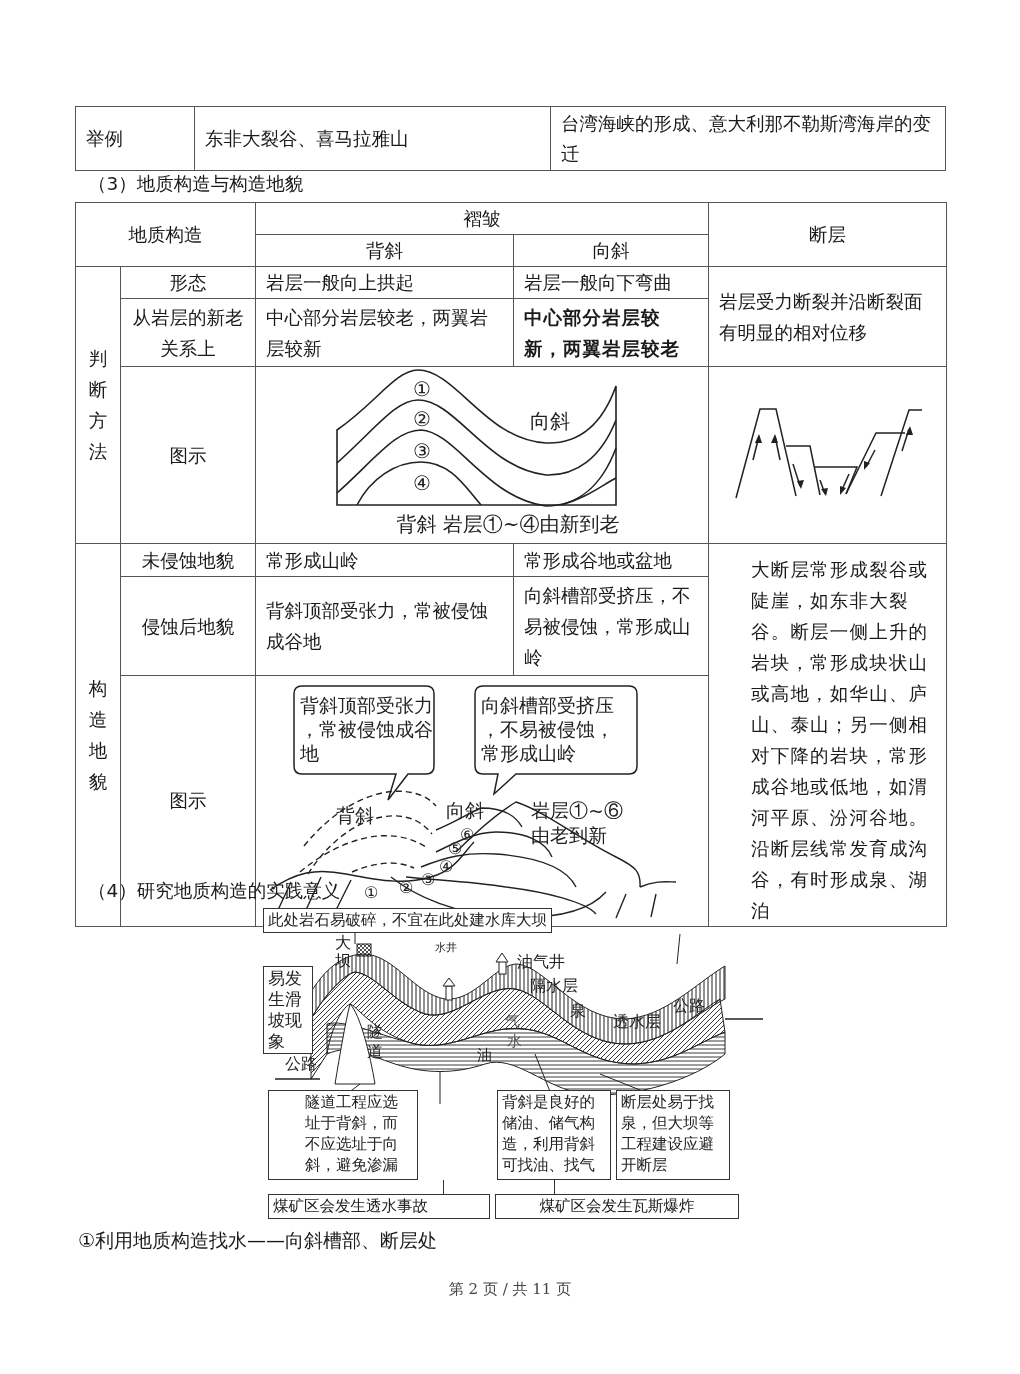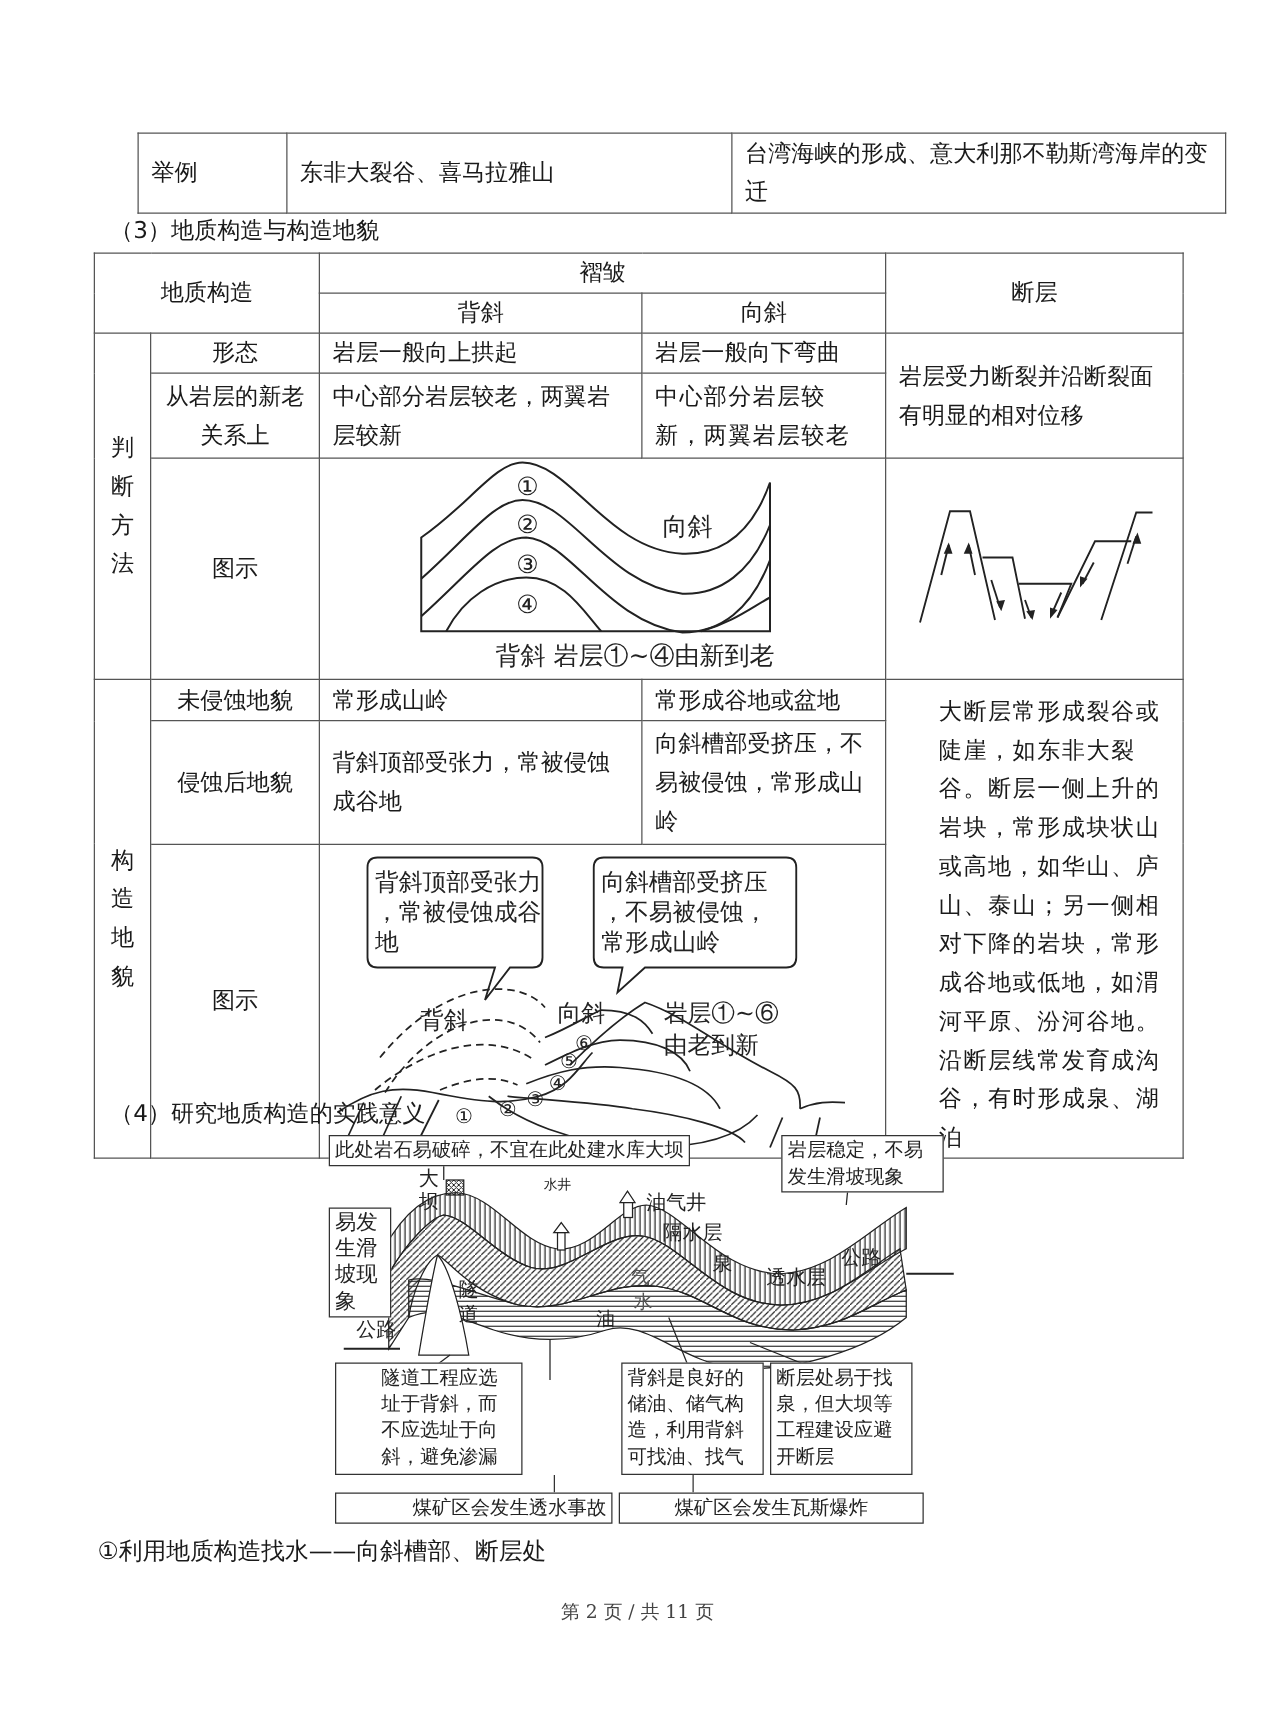--- a/index.html
+++ b/index.html
@@ -12,21 +12,21 @@
   .sec { font-size:18.5px; }
   .vert { text-align:center; line-height:31px; padding:0; }
   .serif { font-family:"DejaVu Serif","Liberation Serif",serif; }
   .box { position:absolute; border:1.3px solid #333; background:#fff;
          font-family:"DejaVu Serif","Liberation Serif",serif; font-size:15.5px; line-height:21px; padding:1px 4px; color:#222; }
   .dlabel { position:absolute; font-family:"DejaVu Serif","Liberation Serif",serif; color:#222; }
 </style>
 </head>
 <body>
 
-<table class="abs" style="left:75px;top:106px;width:871px;margin-left:35px;">
+<table class="abs" style="left:75px;top:106px;width:871px;">
   <tbody>
       <tr style="height:64px;">
     <td style="width:98px;">举例</td>
     <td style="width:335px;">东非大裂谷、喜马拉雅山</td>
     <td style="line-height:30px;">台湾海峡的形成、意大利那不勒斯湾海岸的变迁</td>
   </tr>
 </tbody>
   </table>
 
 <div class="abs sec" style="left:88px;top:171px;">（3）地质构造与构造地貌</div>
@@ -58,21 +58,21 @@
           <div>法</div>
     </td>
     <td class="c">形态</td>
     <td>岩层一般向上拱起</td>
     <td>岩层一般向下弯曲</td>
     <td rowspan="2">岩层受力断裂并沿断裂面有明显的相对位移</td>
   </tr>
   <tr style="height:68px;">
     <td class="c">从岩层的新老关系上</td>
     <td>中心部分岩层较老，两翼岩层较新</td>
-    <td style="letter-spacing:1px;">中心部分岩层较新，两翼岩层较老</td>
+    <td style="letter-spacing:1px;font-weight:bold;">中心部分岩层较新，两翼岩层较老</td>
   </tr>
   <tr style="height:177px;">
     <td class="c">图示</td>
     <td colspan="2" style="padding:0;position:relative;">
       <svg width="452" height="175" viewBox="0 0 452 175" style="display:block;">
         <g fill="none" stroke="#222" stroke-width="1.6">
           <path d="M 81 137 L 81 62 C 120 35, 140 2, 162 2 C 200 2, 230 72, 290 75 C 320 76, 345 60, 360 18 L 360 137 Z"></path>
           <path d="M 81 95 C 120 60, 140 32, 162 32 C 200 32, 230 100, 290 107 C 320 108, 345 90, 360 52"></path>
           <path d="M 81 125 C 120 90, 140 62, 165 62 C 200 64, 230 130, 290 138 C 320 138, 345 120, 360 80"></path>
           <path d="M 101 137 C 115 110, 140 94, 165 94 C 195 94, 210 120, 225 137"></path>
@@ -220,38 +220,37 @@
 
     <line x1="100" y1="20" x2="100" y2="40" stroke="#222"></line>
     <line x1="425" y1="30" x2="422" y2="60" stroke="#222"></line>
     <line x1="40" y1="120" x2="52" y2="120" stroke="#222"></line>
     <line x1="105" y1="180" x2="85" y2="195" stroke="#222"></line>
     <line x1="185" y1="168" x2="185" y2="200" stroke="#222"></line>
     <line x1="280" y1="150" x2="300" y2="200" stroke="#222"></line>
     <line x1="345" y1="170" x2="420" y2="200" stroke="#222"></line>
   </svg>
   <div class="box" style="left:8px;top:4px;">此处岩石易破碎，不宜在此处建水库大坝</div>
-  <div class="box" style="left:370px;top:4px;width:120px;">岩层稳定，不易发生滑坡现象</div>
   <div class="box" style="left:8px;top:62px;width:40px;font-size:17px;line-height:21px;">易发生滑坡现象</div>
   <div class="dlabel" style="left:80px;top:30px;font-size:16px;width:18px;line-height:18px;">大坝</div>
   <div class="dlabel" style="left:180px;top:36px;font-size:11px;">水井</div>
   <div class="dlabel" style="left:262px;top:48px;font-size:16px;">油气井</div>
   <div class="dlabel" style="left:275px;top:72px;font-size:16px;text-align:center;">隔水层</div>
   <div class="dlabel" style="left:315px;top:97px;font-size:16px;">泉</div>
   <div class="dlabel" style="left:358px;top:108px;font-size:16px;">透水层</div>
   <div class="dlabel" style="left:30px;top:150px;font-size:16px;">公路</div>
   <div class="dlabel" style="left:418px;top:92px;font-size:16px;">公路</div>
   <div class="dlabel" style="left:112px;top:118px;font-size:16px;width:18px;line-height:20px;">隧道</div>
   <div class="dlabel" style="left:250px;top:108px;font-size:15px;color:#555;">气</div>
   <div class="dlabel" style="left:252px;top:128px;font-size:15px;color:#555;">水</div>
   <div class="dlabel" style="left:222px;top:142px;font-size:15px;">油</div>
   <div class="box" style="left:13px;top:186px;width:108px;height:86px;padding-left:36px;">隧道工程应选址于背斜，而不应选址于向斜，避免渗漏</div>
   <div class="box" style="left:242px;top:186px;width:104px;height:86px;">背斜是良好的储油、储气构造，利用背斜可找油、找气</div>
   <div class="box" style="left:361px;top:186px;width:104px;height:86px;">断层处易于找泉，但大坝等工程建设应避开断层</div>
   <div style="position:absolute;left:188px;top:276px;width:1px;height:14px;background:#333;"></div>
   <div style="position:absolute;left:299px;top:276px;width:1px;height:14px;background:#333;"></div>
-  <div class="box" style="left:13px;top:290px;width:212px;text-align:right;">煤矿区会发生透水事故</div>
+  <div class="box" style="left:13px;top:290px;width:212px;text-align:left;">煤矿区会发生透水事故</div>
   <div class="box" style="left:240px;top:290px;width:234px;text-align:center;">煤矿区会发生瓦斯爆炸</div>
 </div>
 
 <div class="abs" style="left:78px;top:1228px;font-size:19px;">①利用地质构造找水——向斜槽部、断层处</div>
 
 <div class="abs serif" style="left:0;width:1020px;top:1280px;text-align:center;font-size:15px;color:#444;">第 2 页 / 共 11 页</div>
 
 </body></html>

